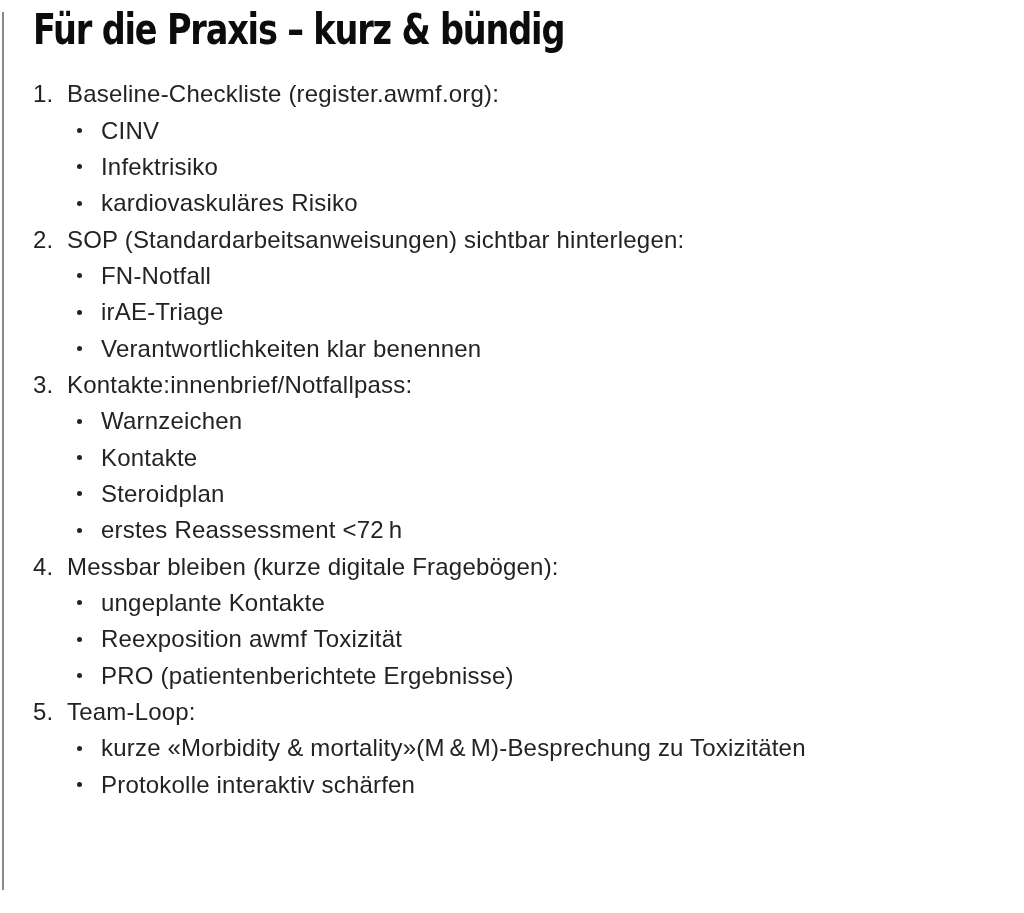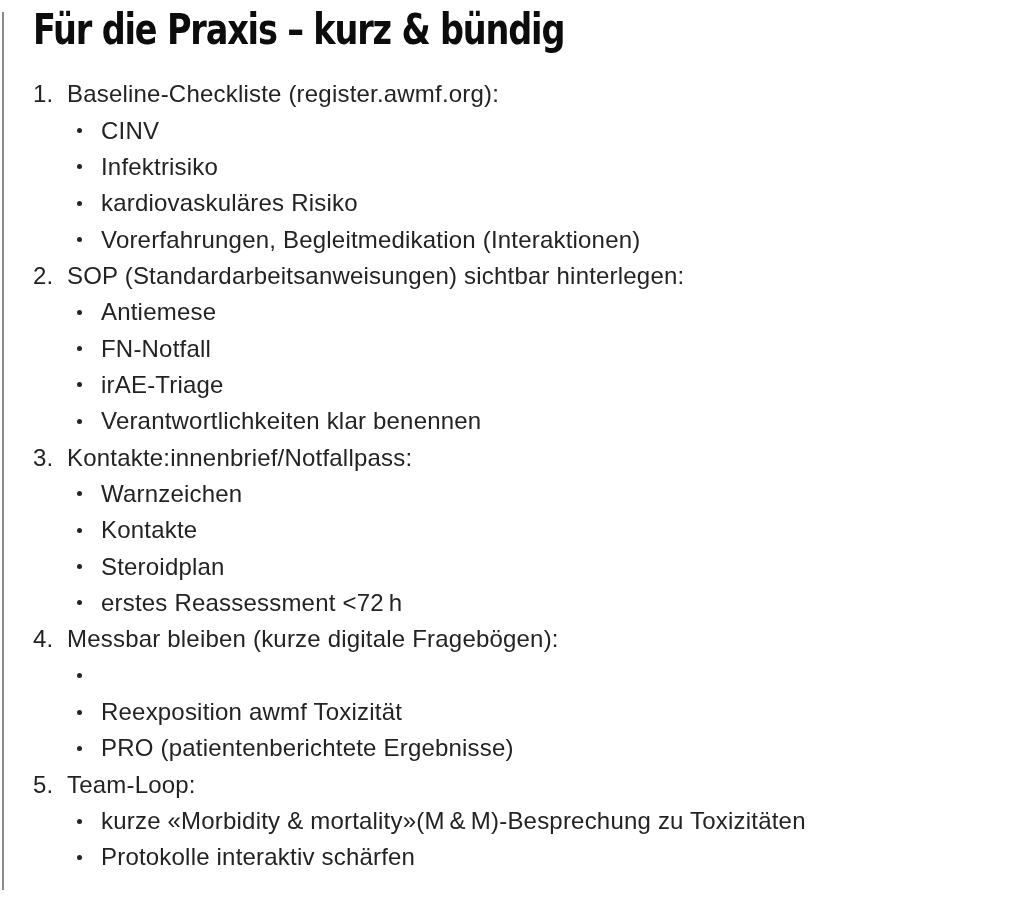--- a/index.html
+++ b/index.html
@@ -85,32 +85,24 @@
     <span class="label">CINV</span>
   </div>
   <div class="row bullet">
     <span class="dot"></span>
     <span class="label">Infektrisiko</span>
   </div>
   <div class="row bullet">
     <span class="dot"></span>
     <span class="label">kardiovaskuläres Risiko</span>
   </div>
-  <div class="row bullet">
-    <span class="dot"></span>
-    <span class="label">Vorerfahrungen, Begleitmedikation (Interaktionen)</span>
-  </div>
 
   <div class="row heading">
     <span class="num">2.</span>
     <span class="label">SOP (Standardarbeitsanweisungen) sichtbar hinterlegen:</span>
-  </div>
-  <div class="row bullet">
-    <span class="dot"></span>
-    <span class="label">Antiemese</span>
   </div>
   <div class="row bullet">
     <span class="dot"></span>
     <span class="label">FN-Notfall</span>
   </div>
   <div class="row bullet">
     <span class="dot"></span>
     <span class="label">irAE-Triage</span>
   </div>
   <div class="row bullet">
@@ -138,20 +130,21 @@
     <span class="dot"></span>
     <span class="label">erstes Reassessment &lt;72 h</span>
   </div>
 
   <div class="row heading">
     <span class="num">4.</span>
     <span class="label">Messbar bleiben (kurze digitale Fragebögen):</span>
   </div>
   <div class="row bullet">
     <span class="dot"></span>
+    <span class="label">ungeplante Kontakte</span>
   </div>
   <div class="row bullet">
     <span class="dot"></span>
     <span class="label">Reexposition awmf Toxizität</span>
   </div>
   <div class="row bullet">
     <span class="dot"></span>
     <span class="label">PRO (patientenberichtete Ergebnisse)</span>
   </div>
 

